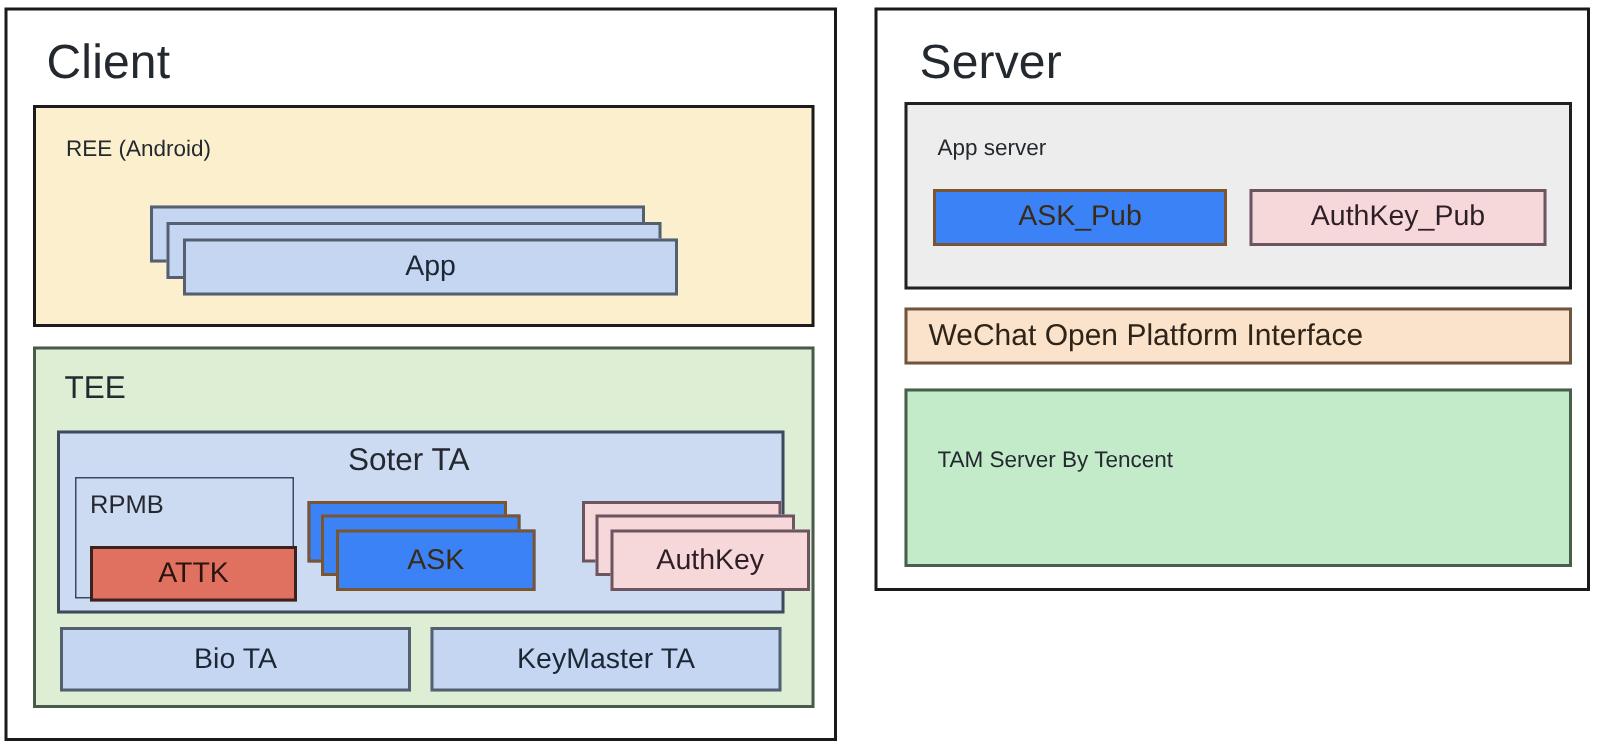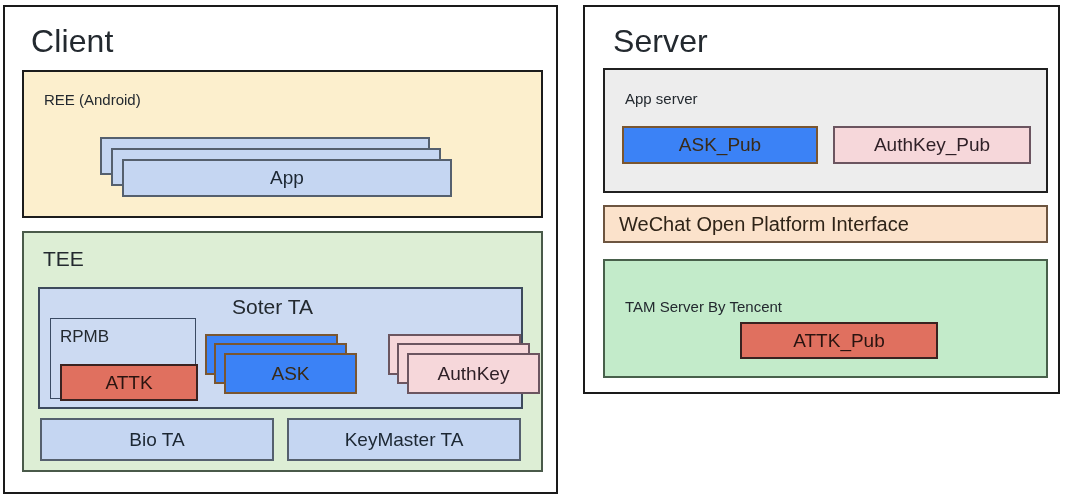--- a/index.html
+++ b/index.html
@@ -152,15 +152,14 @@
 
   <div class="abox appserver-box" style="left:603px; top:68px; width:445px; height:125px;"></div>
   <div class="region-label label-lg" style="left:625px; top:87px;">App server</div>
   <div class="chip chip-orange" style="left:622px; top:126px; width:196px; height:38px;">ASK_Pub</div>
   <div class="chip chip-pink" style="left:833px; top:126px; width:198px; height:38px;">AuthKey_Pub</div>
 
   <div class="chip chip-peach left-pad" style="left:603px; top:205px; width:445px; height:38px; font-size:20px;">WeChat Open Platform Interface</div>
 
   <div class="abox tam-box" style="left:603px; top:259px; width:445px; height:119px;"></div>
   <div class="region-label label-lg" style="left:625px; top:266px;margin-top:29px;">TAM Server By Tencent</div>
-  <div class="chip chip-red" style="left:740px; top:322px; width:198px; height:37px;">ATTK_Pub</div>
 
 </div>
 
 </body></html>

